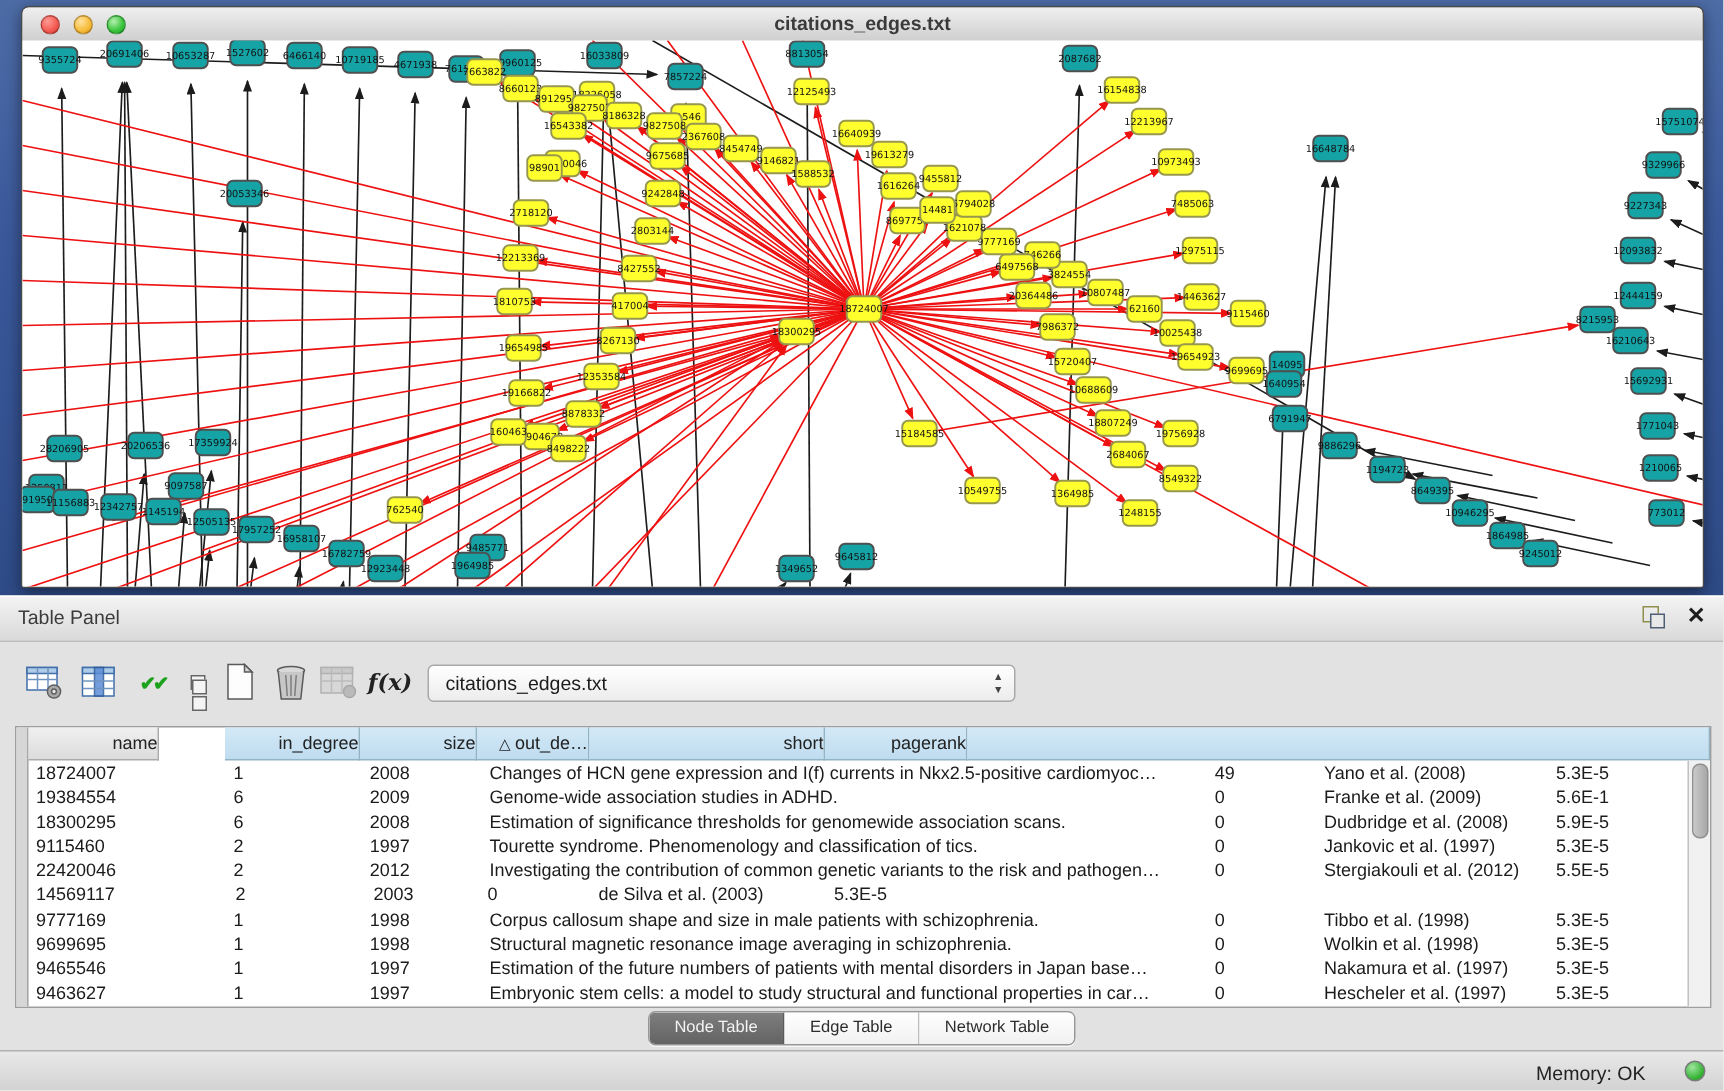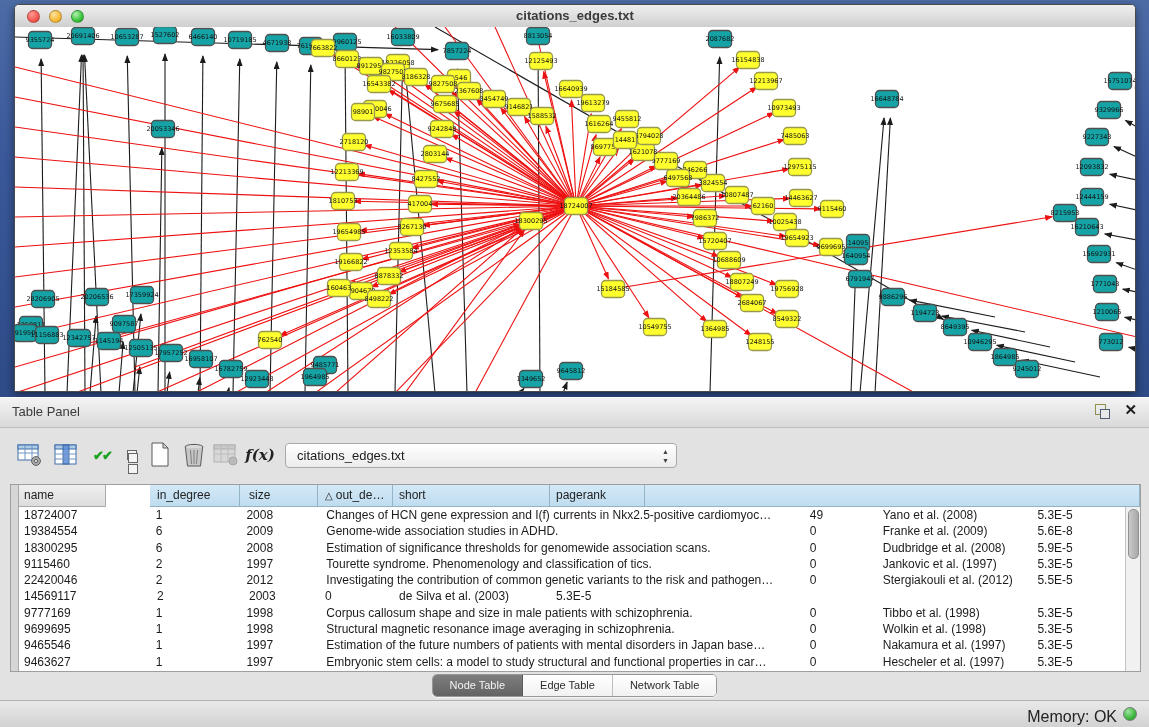--- a/index.html
+++ b/index.html
@@ -32,21 +32,21 @@
   .sq2 span{display:block;width:8px;height:8px;border:1.5px solid #666;background:#f4f4f4;margin:1.5px 0;}
   .fx{font-family:"DejaVu Serif",serif;font-style:italic;font-size:15px;color:#222;font-weight:bold;}
   .combo{position:absolute;left:285px;top:8px;width:392px;height:25px;background:linear-gradient(180deg,#ffffff,#ececec);border:1px solid #a9a9a9;border-radius:4px;box-sizing:border-box;}
   .combo .val{position:absolute;left:11px;top:4px;font-size:13px;color:#1c1c1c;}
   .combo .stepper{position:absolute;right:7px;top:3px;font-size:7px;line-height:9px;color:#444;text-align:center;}
 
   
   .tablebox{position:absolute;left:10px;top:87px;width:1129px;height:186px;background:#fff;border:1px solid #9e9e9e;box-sizing:content-box;}
   .stub{position:absolute;left:0;top:0;width:8px;height:100%;background:#d6d6d6;border-right:1px solid #a8a8a8;box-sizing:border-box;}
   .thead{position:absolute;left:8px;top:0;right:0;height:22px;display:flex;}
-  .th{height:22px;box-sizing:border-box;border-right:1px solid #93b3c6;border-bottom:1px solid #93b3c6;background:linear-gradient(180deg,#d3e9f7,#bfdcef);font-size:12px;color:#222;text-align:left;line-height:21px;overflow:hidden;white-space:nowrap;}
+  .th{height:22px;box-sizing:border-box;border-right:1px solid #93b3c6;border-bottom:1px solid #93b3c6;background:linear-gradient(180deg,#d3e9f7,#bfdcef);font-size:12px;color:#222;text-align:right;line-height:21px;overflow:hidden;white-space:nowrap;}
   .th.gray{background:linear-gradient(180deg,#f0f0f0,#dcdcdc);border-right:1px solid #aaa;border-bottom:1px solid #aaa;}
   .sortmark{font-size:10px;margin-right:3px;}
   .tbody{position:absolute;left:8px;top:22px;right:15px;bottom:0;overflow:hidden;}
   .row{display:flex;height:16.3px;line-height:16.3px;font-size:12px;color:#1b1b1b;white-space:nowrap;}
   .cell{overflow:hidden;box-sizing:border-box;}
   .c-name{width:87px;padding-left:5px;}
   .c-in{width:90px;padding-left:7px;margin-left:44px;}
   .c-year{width:78px;padding-left:9px;}
   .c-title{width:496px;padding-left:12px;}
   .c-out{width:75px;padding-left:7px;}
@@ -58,21 +58,21 @@
 
   
   .tabbar{position:absolute;left:0;top:277px;width:100%;height:24px;display:flex;justify-content:center;}
   .seg{display:flex;height:21px;border:1px solid #979797;border-radius:5px;overflow:hidden;background:#fcfcfc;box-shadow:0 1px 0 rgba(255,255,255,.7);}
   .seg .tab{padding:0 17px;font-size:11px;line-height:21px;color:#2c2c2c;border-right:1px solid #bdbdbd;background:linear-gradient(180deg,#ffffff,#f1f1f1);}
   .seg .tab:last-child{border-right:none;}
   .seg .tab.active{background:linear-gradient(180deg,#7e7e7e,#636363);color:#f4f4f4;border-right:1px solid #5a5a5a;}
 
   
   .statusbar{position:absolute;left:0;top:700px;width:1149px;height:27px;background:linear-gradient(180deg,#e9e9e9,#d2d2d2);border-top:1px solid #b2b2b2;box-sizing:border-box;}
-  .mem{position:absolute;right:32px;top:7px;font-size:16px;color:#222;}
+  .mem{position:absolute;right:52px;top:7px;font-size:13px;color:#222;}
   .memdot{position:absolute;right:12px;top:6px;width:14px;height:14px;border-radius:50%;background:radial-gradient(circle at 35% 30%,#9fe49f,#35b435 65%,#239023);border:1px solid #7b7b7b;box-sizing:border-box;}
 </style>
 </head>
 <body>
 
 <div class="desktop">
   <div class="net-window">
     <div class="titlebar">
       <span class="tl r"></span>
       <span class="tl y"></span>
@@ -829,21 +829,21 @@
           <div class="cell c-short">Yano et al. (2008)</div>
           <div class="cell c-page">5.3E-5</div>
         </div>
         <div class="row">
           <div class="cell c-name">19384554</div>
           <div class="cell c-in">6</div>
           <div class="cell c-year">2009</div>
           <div class="cell c-title">Genome-wide association studies in ADHD.</div>
           <div class="cell c-out">0</div>
           <div class="cell c-short">Franke et al. (2009)</div>
-          <div class="cell c-page">5.6E-8</div>
+          <div class="cell c-page">5.6E-1</div>
         </div>
         <div class="row">
           <div class="cell c-name">18300295</div>
           <div class="cell c-in">6</div>
           <div class="cell c-year">2008</div>
           <div class="cell c-title">Estimation of significance thresholds for genomewide association scans.</div>
           <div class="cell c-out">0</div>
           <div class="cell c-short">Dudbridge et al. (2008)</div>
           <div class="cell c-page">5.9E-5</div>
         </div>

